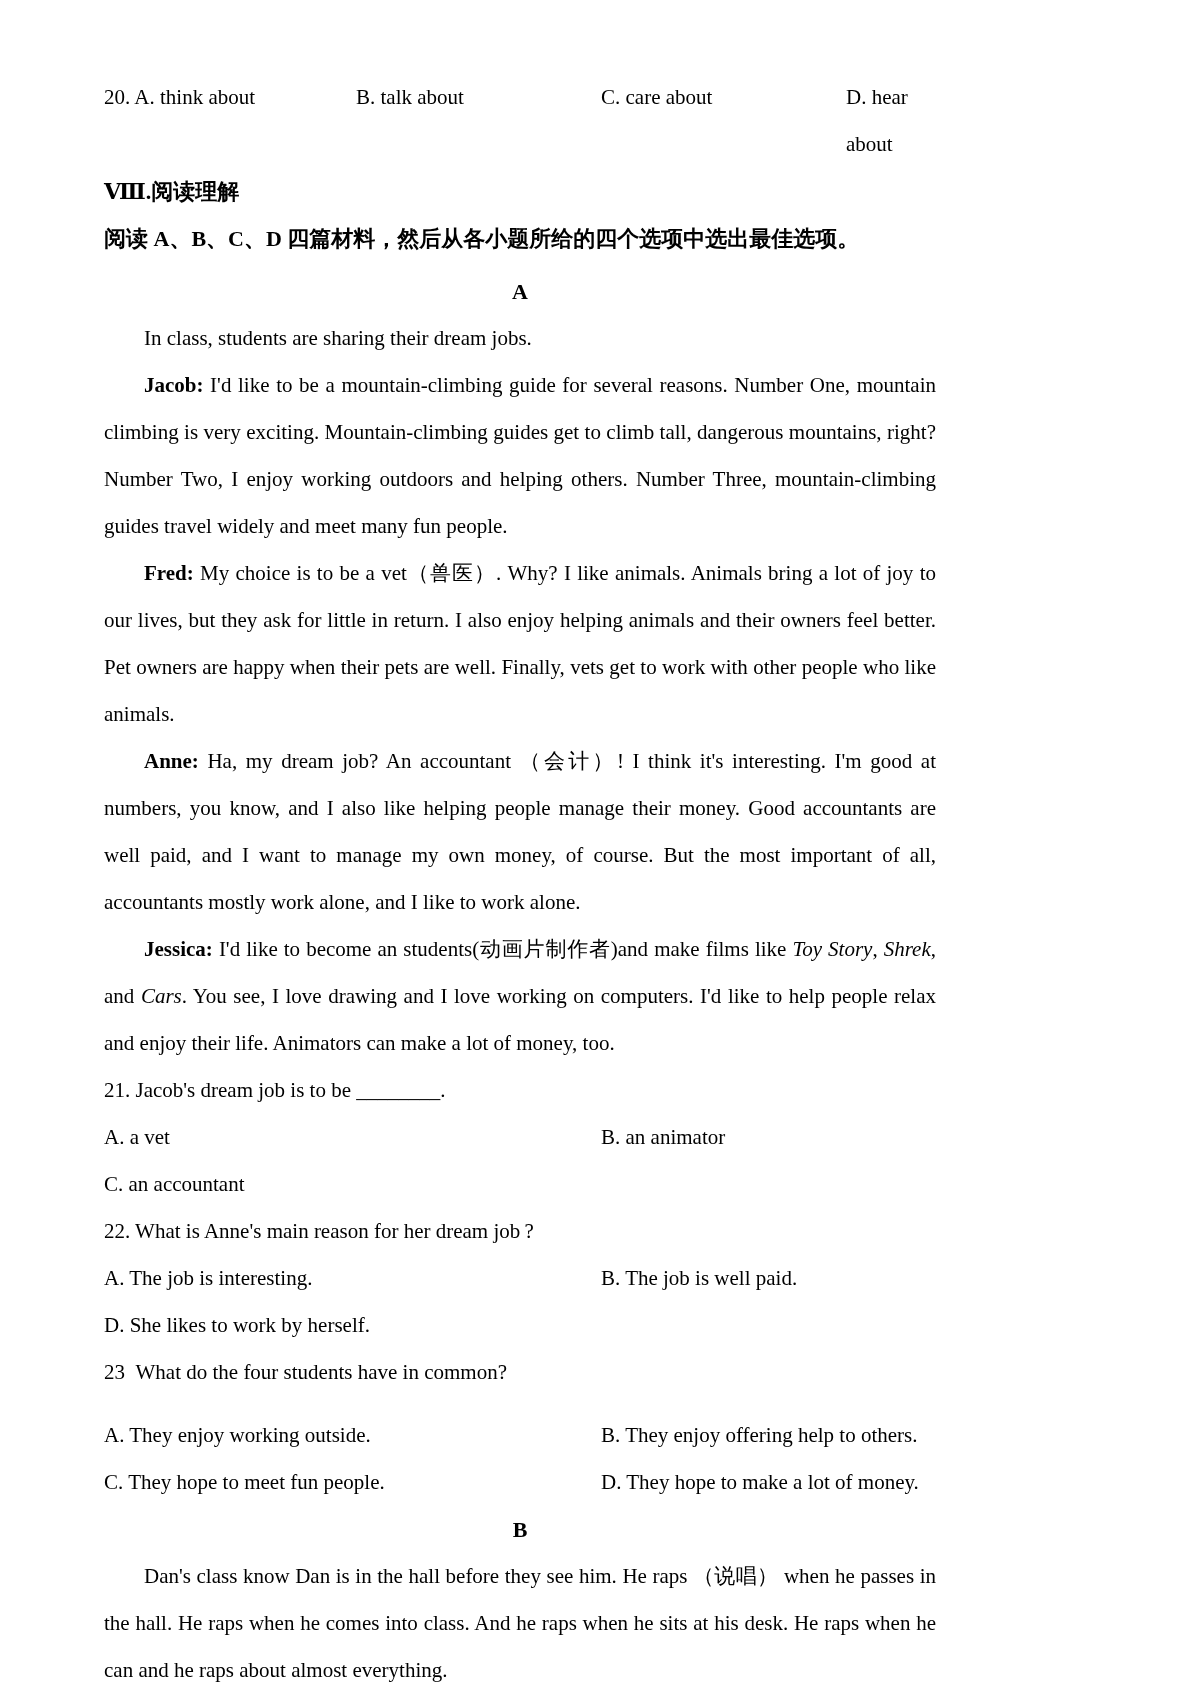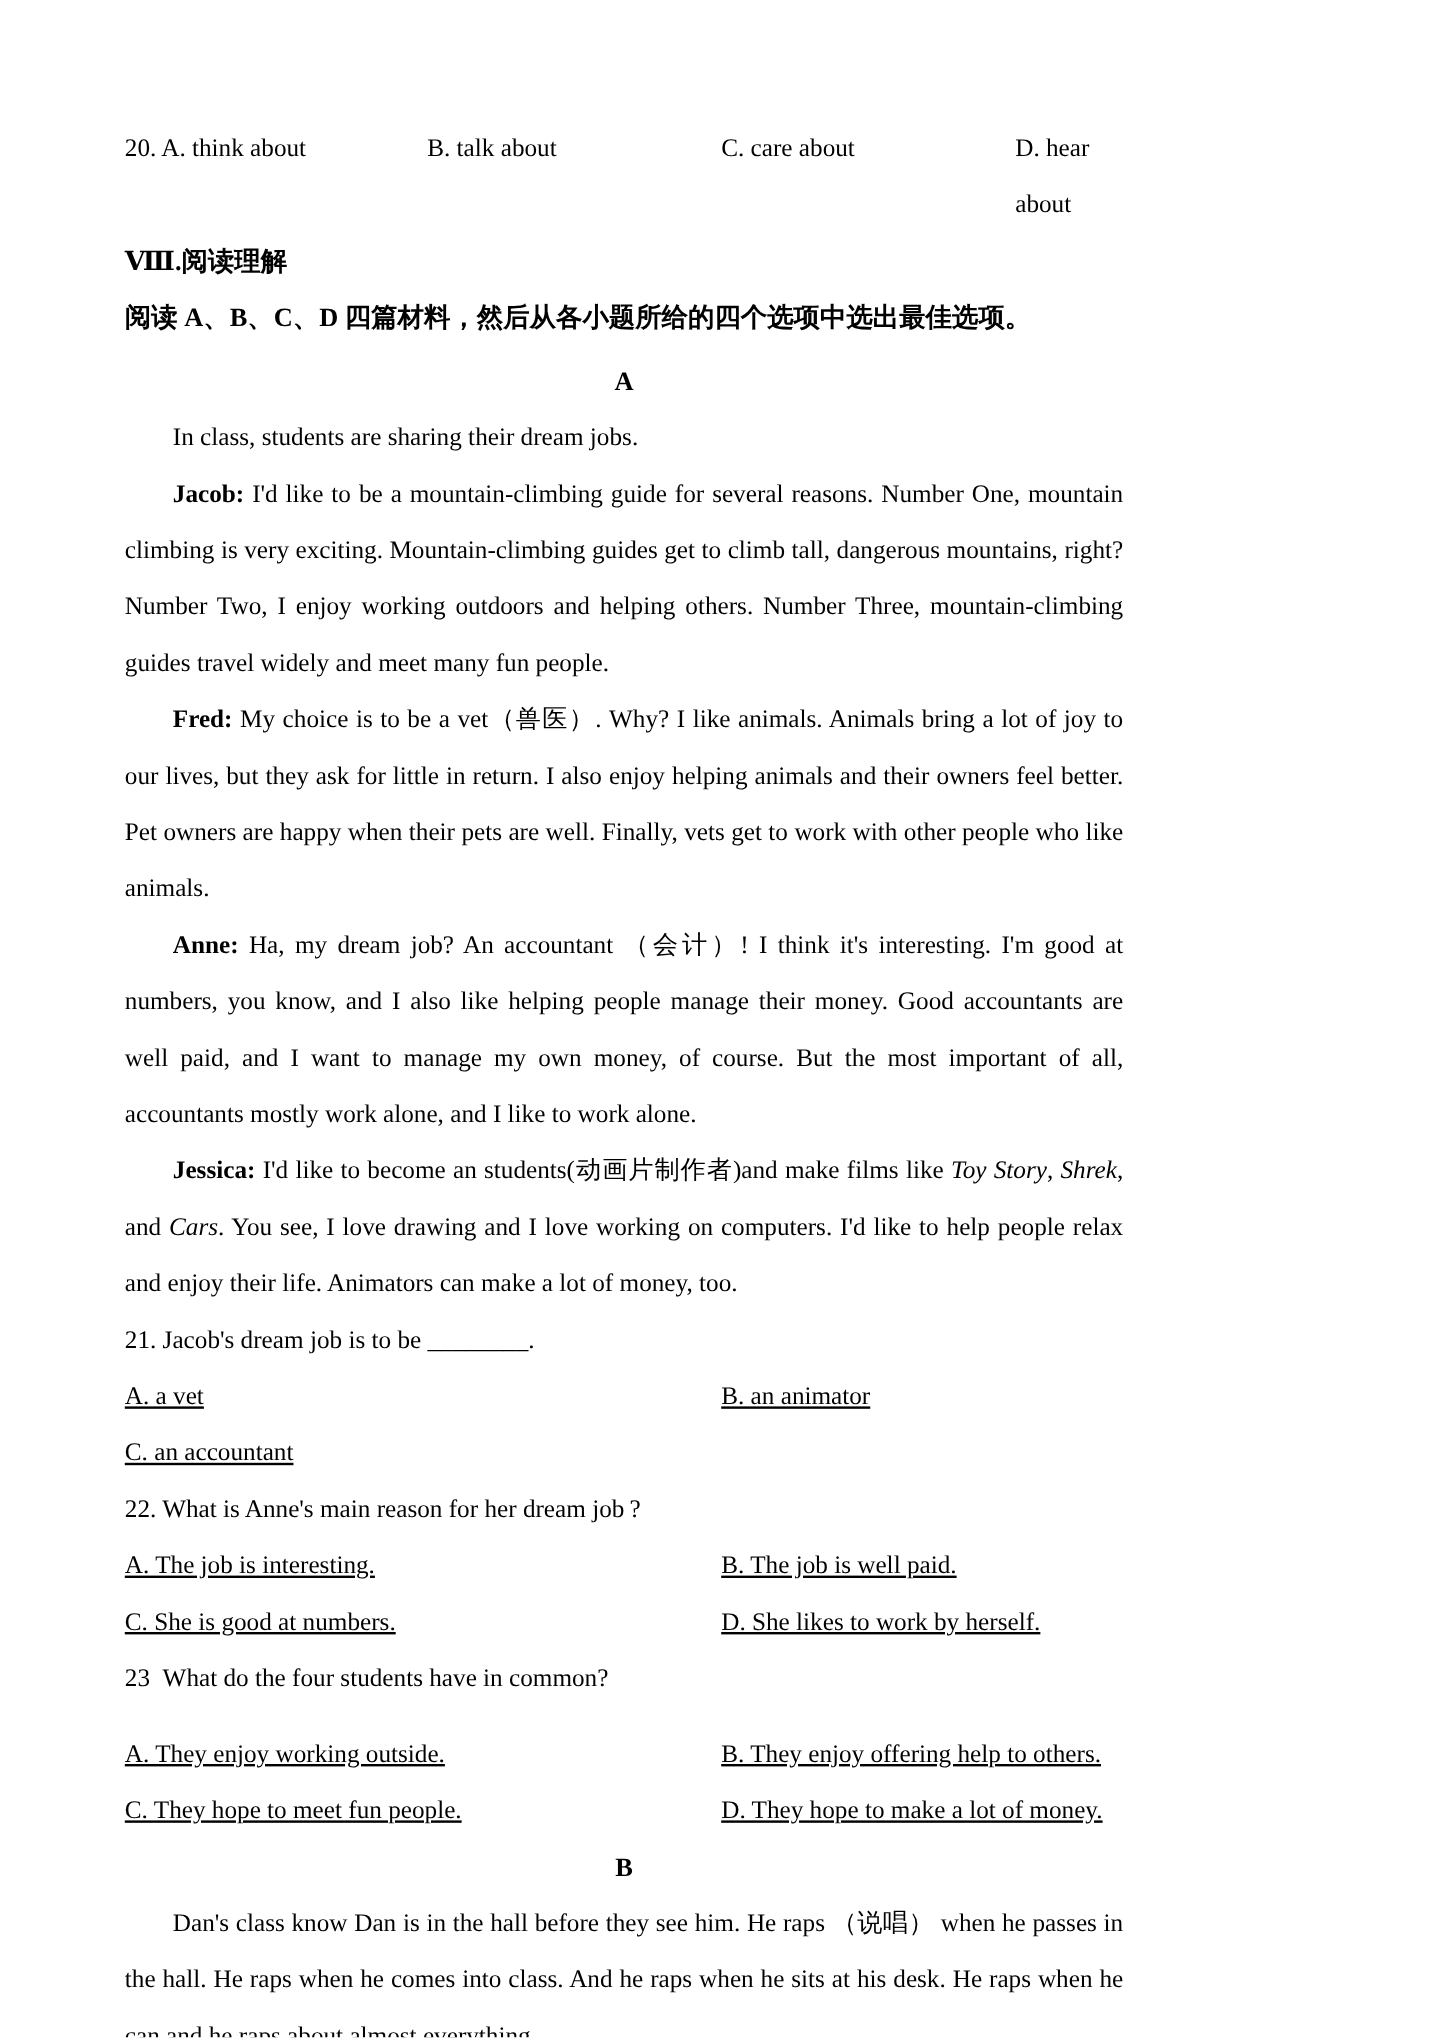--- a/index.html
+++ b/index.html
@@ -7,32 +7,32 @@
   .page {
     position: relative;
     width: 1036px;
     height: 1698px;
     overflow: hidden;
     background: #ffffff;
     color: #000000;
     font-family: "Liberation Serif", "DejaVu Serif", serif;
     font-size: 21px;
     line-height: 47px;
-    padding: 100px 100px 0 104px;
+    padding: 74px 100px 0 104px;
   }
   p { margin: 0; }
   .heading, .instruction { font-size: 22px; font-weight: bold; }
   .passage-title { font-size: 22px; font-weight: bold; text-align: center; }
   .mt6  { margin-top: 6px; }
   .mt16 { margin-top: 16px; }
   .para { text-align: justify; text-indent: 40px; }
   .qline { margin: 0; }
   .opt-row { display: grid; }
   .opt-row.four { grid-template-columns: 252px 245px 245px 1fr; }
-  .opt-row.two  { grid-template-columns: 497px 1fr; text-decoration: underline; }
+  .opt-row.two  { grid-template-columns: 497px 1fr; }
   b { font-weight: bold; }
   i { font-style: italic; }
 </style>
 </head>
 <body>
 
 <div class="page">
 
   <div class="opt-row four">
     <span>20. A. think about</span>
@@ -67,21 +67,20 @@
     <span>C. an accountant</span>
   </div>
 
   <p class="qline">22. What is Anne's main reason for her dream job ?</p>
 
   <div class="opt-row two">
     <span>A. The job is interesting.</span>
     <span>B. The job is well paid.</span>
   </div>
   <div class="opt-row two">
-    <span>C. She is good at numbers.</span>
     <span>D. She likes to work by herself.</span>
   </div>
 
   <p class="qline">23&nbsp;&nbsp;What do the four students have in common?</p>
 
   <div class="opt-row two mt16">
     <span>A. They enjoy working outside.</span>
     <span>B. They enjoy offering help to others.</span>
   </div>
   <div class="opt-row two">

